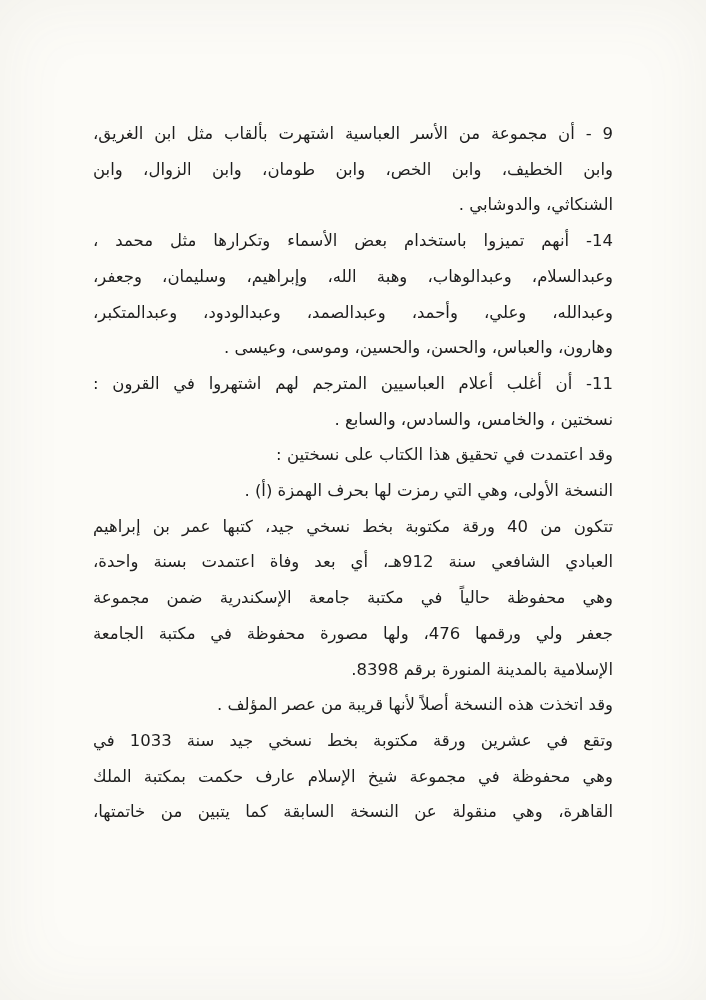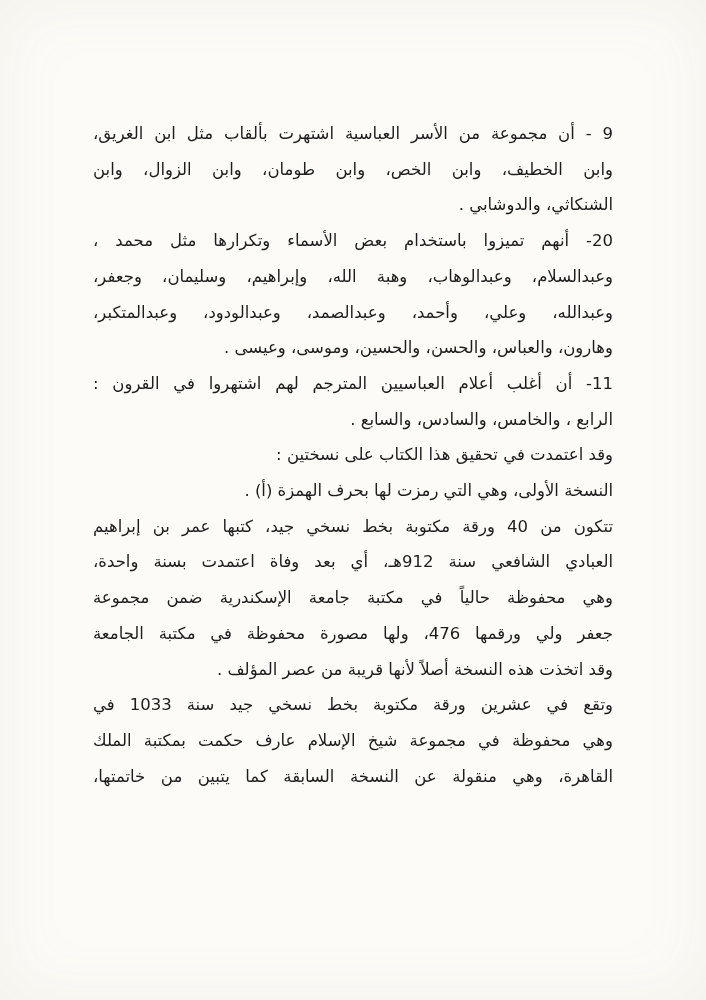--- a/index.html
+++ b/index.html
@@ -41,30 +41,31 @@
     }
   </style>
 </head>
 <body>
 
 <div class="page" style="background: rgb(252, 251, 247);">
   <div class="text-block" dir="rtl" style="color: rgb(29, 29, 29);">
     <div class="line">9 - أن مجموعة من الأسر العباسية اشتهرت بألقاب مثل ابن الغريق،</div>
     <div class="line">وابن الخطيف، وابن الخص، وابن طومان، وابن الزوال، وابن</div>
     <div class="line end">الشنكاثي، والدوشابي .</div>
-    <div class="line">20- أنهم تميزوا باستخدام بعض الأسماء وتكرارها مثل محمد ،</div>
+    <div class="line">14- أنهم تميزوا باستخدام بعض الأسماء وتكرارها مثل محمد ،</div>
     <div class="line">وعبدالسلام، وعبدالوهاب، وهبة الله، وإبراهيم، وسليمان، وجعفر،</div>
     <div class="line">وعبدالله، وعلي، وأحمد، وعبدالصمد، وعبدالودود، وعبدالمتكبر،</div>
     <div class="line end">وهارون، والعباس، والحسن، والحسين، وموسى، وعيسى .</div>
     <div class="line">11- أن أغلب أعلام العباسيين المترجم لهم اشتهروا في القرون :</div>
-    <div class="line end">الرابع ، والخامس، والسادس، والسابع .</div>
+    <div class="line end">نسختين ، والخامس، والسادس، والسابع .</div>
     <div class="line end">وقد اعتمدت في تحقيق هذا الكتاب على نسختين :</div>
     <div class="line end">النسخة الأولى، وهي التي رمزت لها بحرف الهمزة (أ) .</div>
     <div class="line">تتكون من 40 ورقة مكتوبة بخط نسخي جيد، كتبها عمر بن إبراهيم</div>
     <div class="line">العبادي الشافعي سنة 912هـ، أي بعد وفاة اعتمدت بسنة واحدة،</div>
     <div class="line">وهي محفوظة حالياً في مكتبة جامعة الإسكندرية ضمن مجموعة</div>
     <div class="line">جعفر ولي ورقمها 476، ولها مصورة محفوظة في مكتبة الجامعة</div>
+    <div class="line end">الإسلامية بالمدينة المنورة برقم 8398.</div>
     <div class="line end">وقد اتخذت هذه النسخة أصلاً لأنها قريبة من عصر المؤلف .</div>
     <div class="line">وتقع في عشرين ورقة مكتوبة بخط نسخي جيد سنة 1033 في</div>
     <div class="line">وهي محفوظة في مجموعة شيخ الإسلام عارف حكمت بمكتبة الملك</div>
     <div class="line">القاهرة، وهي منقولة عن النسخة السابقة كما يتبين من خاتمتها،</div>
   </div>
 </div>
 
 </body></html>

